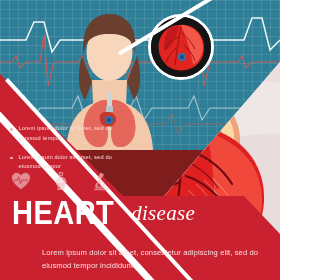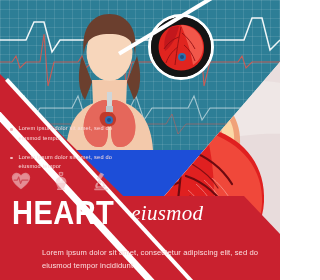--- a/index.html
+++ b/index.html
@@ -1,20 +1,20 @@
 <!DOCTYPE html>
 <html><head>
 <meta charset="utf-8">
 <style>
   html,body{margin:0;padding:0;background:#fff;}
   body{width:280px;height:280px;overflow:hidden;
        font-family:"Liberation Sans",sans-serif;}
 
   #poster{position:relative;width:280px;height:280px;overflow:hidden;
-          background:#1d4ed8;}
+          background:#7f1d1d;}
 
   
   .teal-panel{position:absolute;left:0;top:0;width:280px;height:150px;
       background:#2d7e96;overflow:hidden;}
   .grid{position:absolute;inset:0;
       background-image:
         repeating-linear-gradient(to right,rgba(255,255,255,.10) 0 1px,transparent 1px 9px),
         repeating-linear-gradient(to bottom,rgba(255,255,255,.10) 0 1px,transparent 1px 9px);}
   .ecg-svg{position:absolute;left:0;top:0;width:280px;height:150px;}
 
@@ -235,18 +235,18 @@
         <path d="M9.6,10.6 L13,12.8 L11.6,15 L8.2,12.8 Z" fill="#f0b8bc"></path>
         <path d="M8,13.4 C5.4,15.6 5.2,18.2 6.6,20 L15,20 C16.8,17.6 16.4,14.4 14,12.4 L12.8,14.2 C14.4,15.6 14.6,17.6 13.6,19 L8.6,19 C7.8,17.6 8,15.8 9.2,14.6 Z" fill="#f6cfd2"></path>
         <rect x="4.6" y="20.2" width="15" height="1.8" rx=".6" fill="#f0b8bc"></rect>
         <rect x="7.4" y="17.8" width="9.6" height="1.4" rx=".4" fill="#f0b8bc"></rect>
       </svg>
     </span>
   </div>
 
   <div class="title">
     <span class="t-heart">HEART</span>
-    <span class="t-disease">eiusmod</span>
+    <span class="t-disease">disease</span>
   </div>
 
   <div class="para">Lorem ipsum dolor sit amet, consectetur adipiscing elit, sed do eiusmod tempor incididunt</div>
 
 </div>
 
 </body></html>

